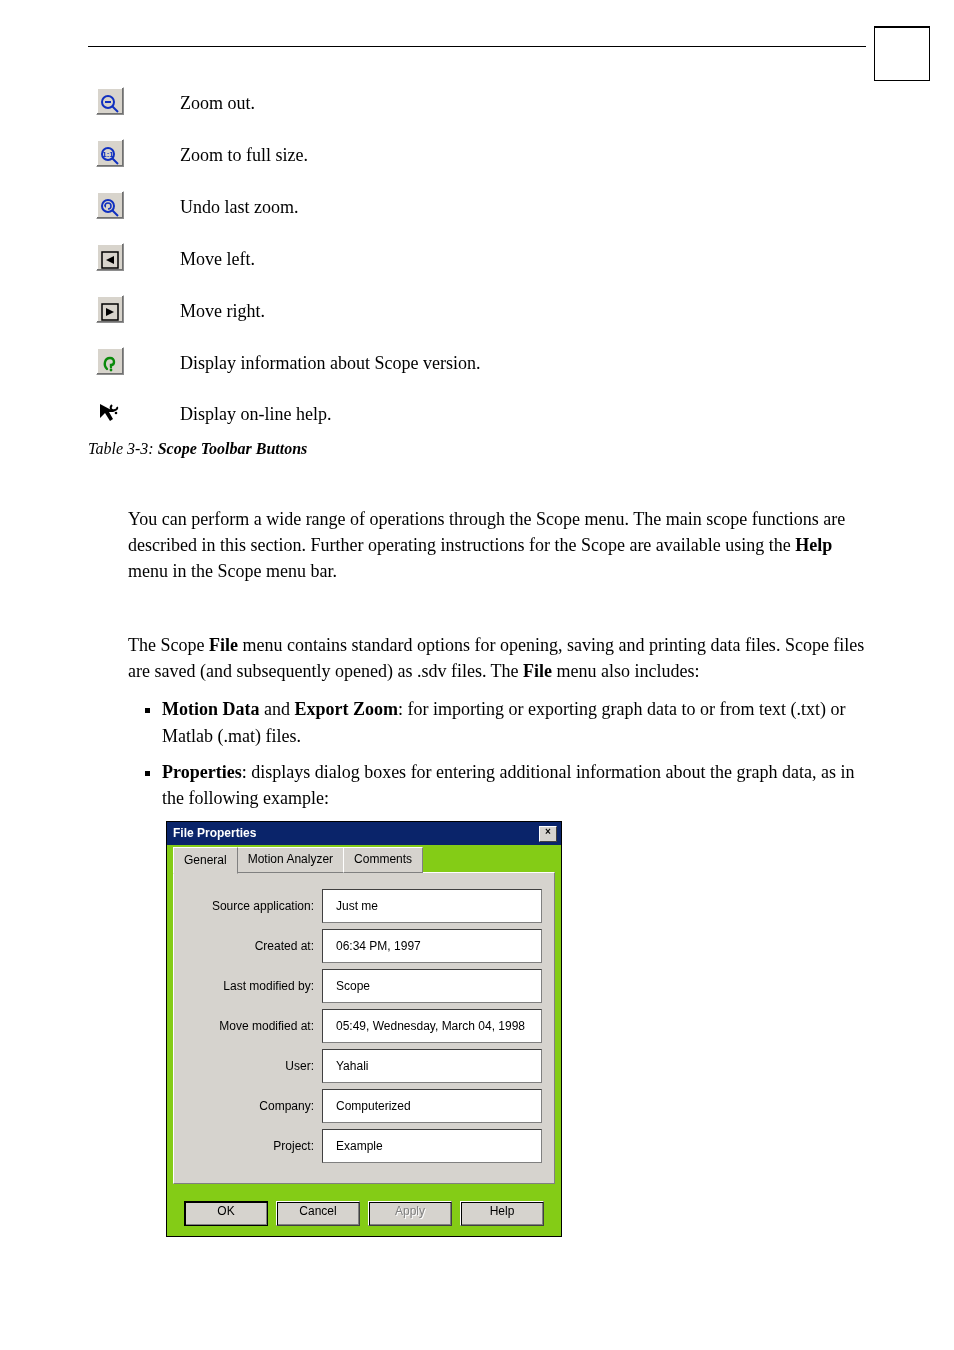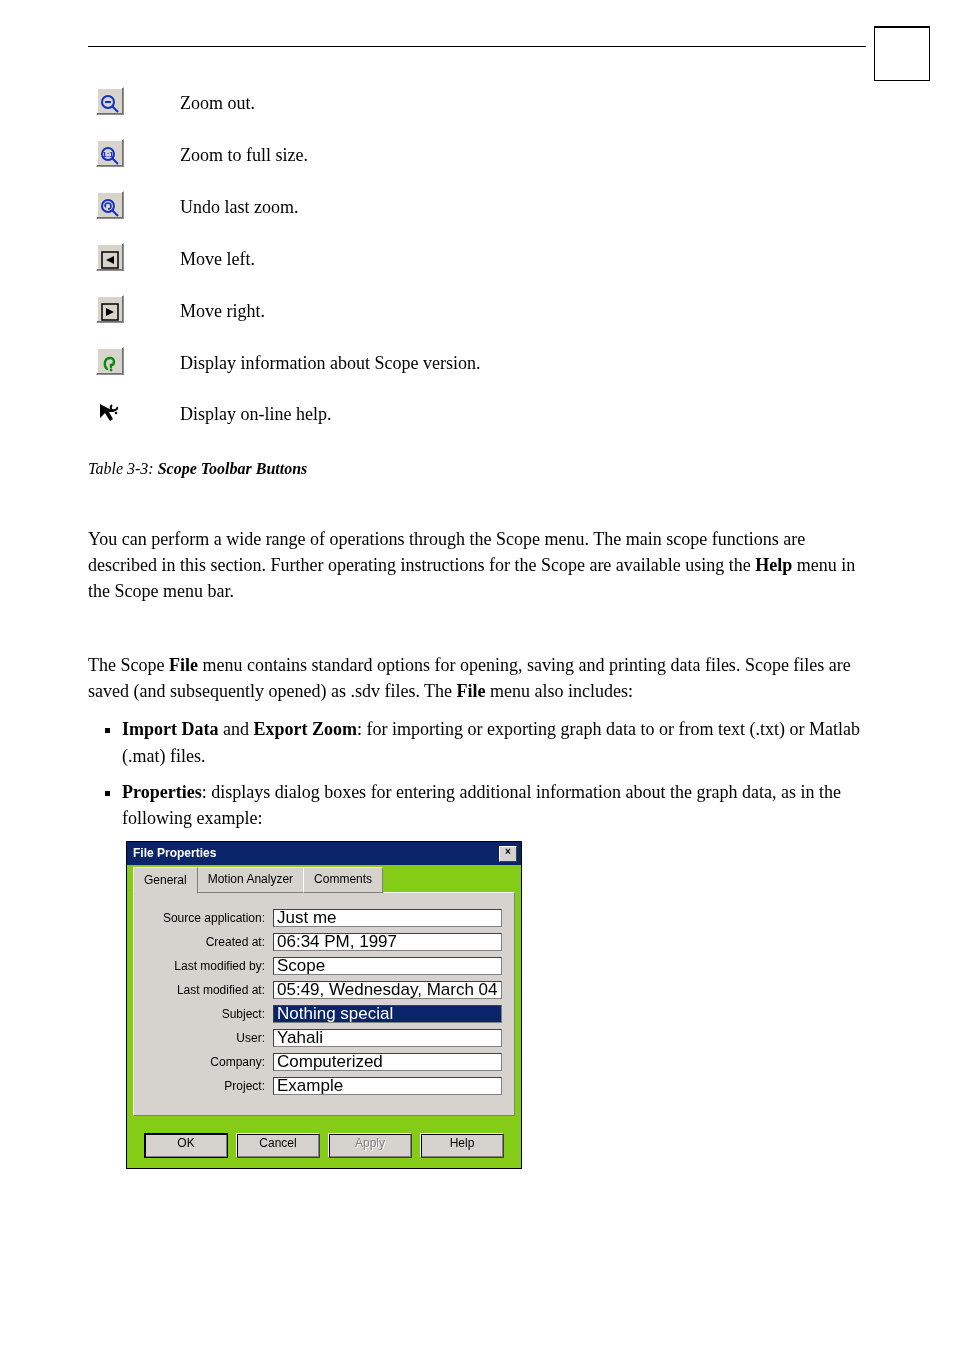--- a/index.html
+++ b/index.html
@@ -50,31 +50,32 @@
     border-top-color: #fff;
     border-left-color: #fff;
     background: #d8d4cc;
     display: inline-flex;
     align-items: flex-end;
     justify-content: center;
     box-shadow: inset -1px -1px 0 #707070, inset 1px 1px 0 #fff;
   }
   .caption {
     font-style: italic;
-    margin: 20px 0 0 0;
+    margin: 0 0 0 0;
     font-size: 16px;
   }
   .caption .bolditalic {
     font-weight: bold;
     font-style: italic;
   }
   .section {
     margin-top: 48px;
     font-size: 18px;
     line-height: 1.45;
+    margin-left: 40px;
   }
   .section p { margin: 0 0 12px 0; }
   .bold { font-weight: bold; }
   ul.square {
     list-style: square;
     padding-left: 34px;
     margin: 10px 0;
   }
   ul.square li {
     margin-bottom: 10px;
@@ -156,24 +157,24 @@
     justify-content: center;
   }
   .form-row label {
     width: 128px;
     text-align: right;
     padding-right: 8px;
     font-size: 12px;
   }
   .form-row input {
     flex: 1 1 auto;
-    height: 18px;
+    height: 34px;
     font-family: Tahoma, Arial, sans-serif;
-    font-size: 17px;
-    padding: 1px 3px;
+    font-size: 12px;
+    padding: 1px 13px;
     border: 1px solid #808080;
     border-top-color: #404040;
     border-left-color: #404040;
     background: #fff;
     box-sizing: border-box;
   }
   .form-row input.sel {
     background: #0a246a;
     color: #fff;
   }
@@ -294,21 +295,21 @@
       <span>You can perform a wide range of operations through the Scope menu. The main scope functions are described in this section. Further operating instructions for the Scope are available using the </span><span class="bold">Help</span><span> menu in the Scope menu bar.</span>
     </p>
   </div>
 
   <div class="section">
     <p>
       <span>The Scope </span><span class="bold">File</span><span> menu contains standard options for opening, saving and printing data files. Scope files are saved (and subsequently opened) as .sdv files. The </span><span class="bold">File</span><span> menu also includes:</span>
     </p>
     <ul class="square">
       <li>
-        <span class="bold">Import Data</span><span> and </span><span class="bold">Export Zoom</span><span>: for importing or exporting graph data to or from text (.txt) or Matlab (.mat) files.</span>
+        <span class="bold">Motion Data</span><span> and </span><span class="bold">Export Zoom</span><span>: for importing or exporting graph data to or from text (.txt) or Matlab (.mat) files.</span>
       </li>
       <li>
         <span class="bold">Properties</span><span>: displays dialog boxes for entering additional information about the graph data, as in the following example:</span>
       </li>
     </ul>
 
     <div class="dialog">
       <div class="dlg-title">
         <span>File Properties</span>
         <span class="dlg-close">×</span>
@@ -326,26 +327,22 @@
           </div>
           <div class="form-row">
             <label>Created at:</label>
             <input type="text" value="06:34 PM, 1997" style="">
           </div>
           <div class="form-row">
             <label>Last modified by:</label>
             <input type="text" value="Scope" style="">
           </div>
           <div class="form-row">
-            <label>Last modified at:</label>
+            <label>Move modified at:</label>
             <input type="text" value="05:49, Wednesday, March 04, 1998" style="">
-          </div>
-          <div class="form-row">
-            <label>Subject:</label>
-            <input type="text" class="sel" value="Nothing special" style="">
           </div>
           <div class="form-row">
             <label>User:</label>
             <input type="text" value="Yahali" style="">
           </div>
           <div class="form-row">
             <label>Company:</label>
             <input type="text" value="Computerized" style="">
           </div>
           <div class="form-row">

